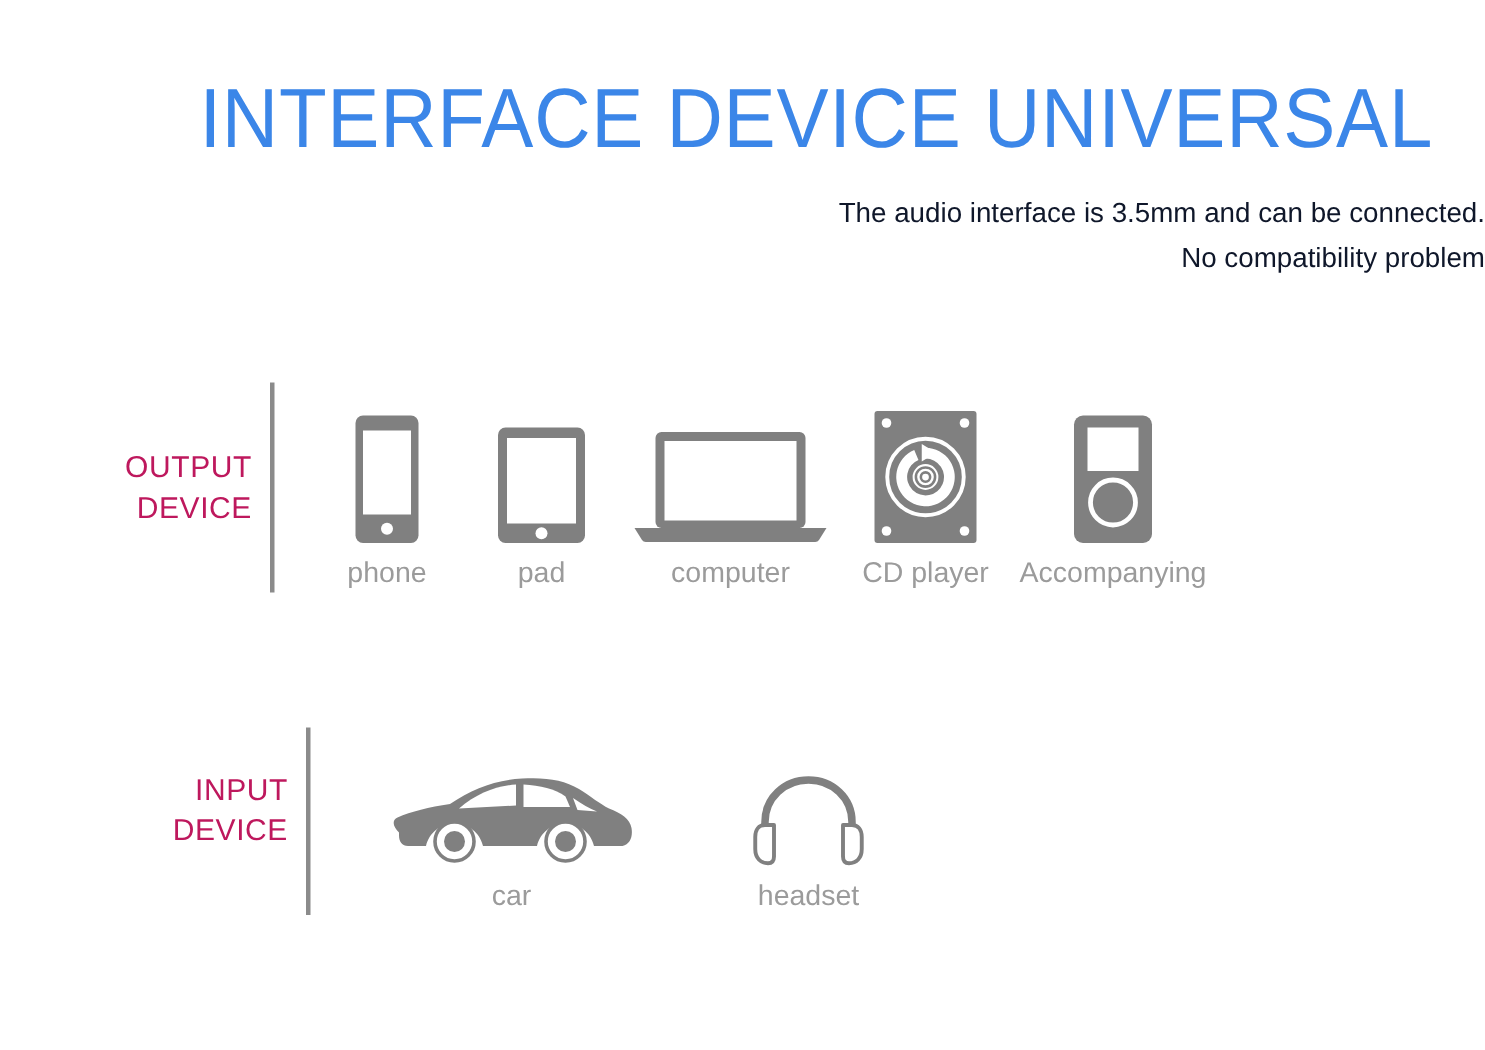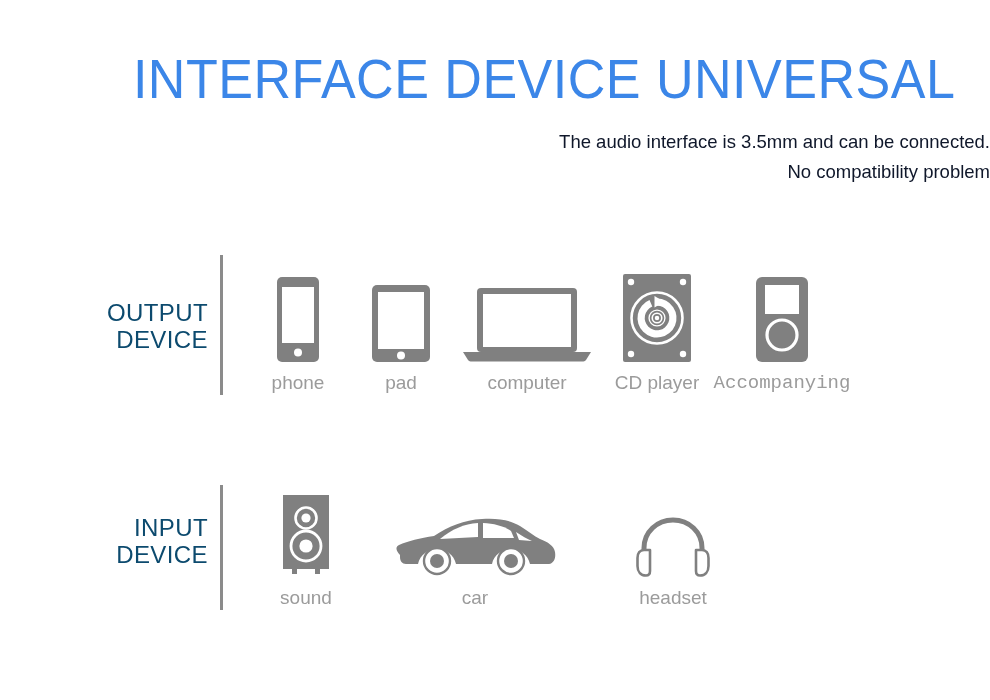--- a/index.html
+++ b/index.html
@@ -49,28 +49,28 @@
     display: block;
   }
 
   
   .section {
     position: absolute;
     display: flex;
     align-items: flex-end;
   }
   #section-output { left: 0px; top: 255px; }
-  #section-input  { left: 0px; top: 485px; }
+  #section-input  { left: 0px; top: 485px; padding-left: 24px; }
 
   .section-label {
-    width: 220px;
+    width: 180px;
     text-align: right;
     padding-right: 12px;
-    color: #0c4a6e;
-    font-size: 24px;
+    color: #be185d;
+    font-size: 20px;
     line-height: 27px;
     letter-spacing: 0.4px;
     padding-bottom: 42px;
     box-sizing: border-box;
   }
   .section-label .lbl-line { display: block; }
 
   .divider {
     width: 3px;
     background: #8b8b8b;
@@ -103,21 +103,21 @@
     line-height: 24px;
     white-space: nowrap;
     text-align: center;
   }
 
   
   #item-phone      { width: 102px; }
   #item-pad        { width: 104px; }
   #item-computer   { width: 148px; }
   #item-cdplayer   { width: 112px; }
-  #item-accompany  { width: 138px; font-family: Liberation Mono, monospace; }
+  #item-accompany  { width: 138px; }
 
   #item-sound      { width: 118px; }
   #item-car        { width: 220px; }
   #item-headset    { width: 176px; }
 
   #item-phone     .icon-wrap { height: 88px; }
   #item-pad       .icon-wrap { height: 88px; }
   #item-computer  .icon-wrap { height: 88px; }
   #item-cdplayer  .icon-wrap { height: 88px; }
   #item-accompany .icon-wrap { height: 88px; }
@@ -220,32 +220,20 @@
 
   <div class="section-label">
     <span class="lbl-line">INPUT</span>
     <span class="lbl-line">DEVICE</span>
   </div>
 
   <div class="divider"></div>
 
   <div class="items">
 
-    <div class="item" id="item-sound">
-      <div class="icon-wrap">
-        <svg width="46" height="82" viewBox="0 0 46 82">
-          <path d="M0 0 h46 v74 h-9 v5 h-5 v-5 H14 v5 H9 v-5 H0 Z" fill="#808080"></path>
-          <circle cx="23" cy="23" r="10.5" fill="none" stroke="#ffffff" stroke-width="2.6"></circle>
-          <circle cx="23" cy="23" r="4.6" fill="#ffffff"></circle>
-          <circle cx="23" cy="51" r="15" fill="none" stroke="#ffffff" stroke-width="2.8"></circle>
-          <circle cx="23" cy="51" r="6.6" fill="#ffffff"></circle>
-        </svg>
-      </div>
-      <div class="caption">sound</div>
-    </div>
 
     <div class="item" id="item-car">
       <div class="icon-wrap">
         <svg width="163" height="60" viewBox="0 0 163 60">
           <path d="M6 38
                    C2 34 1 30 5 28
                    C14 24 26 21 40 19
                    C55 9 70 3 88 2
                    C104 1 116 3 126 9
                    C134 14 140 19 146 22

